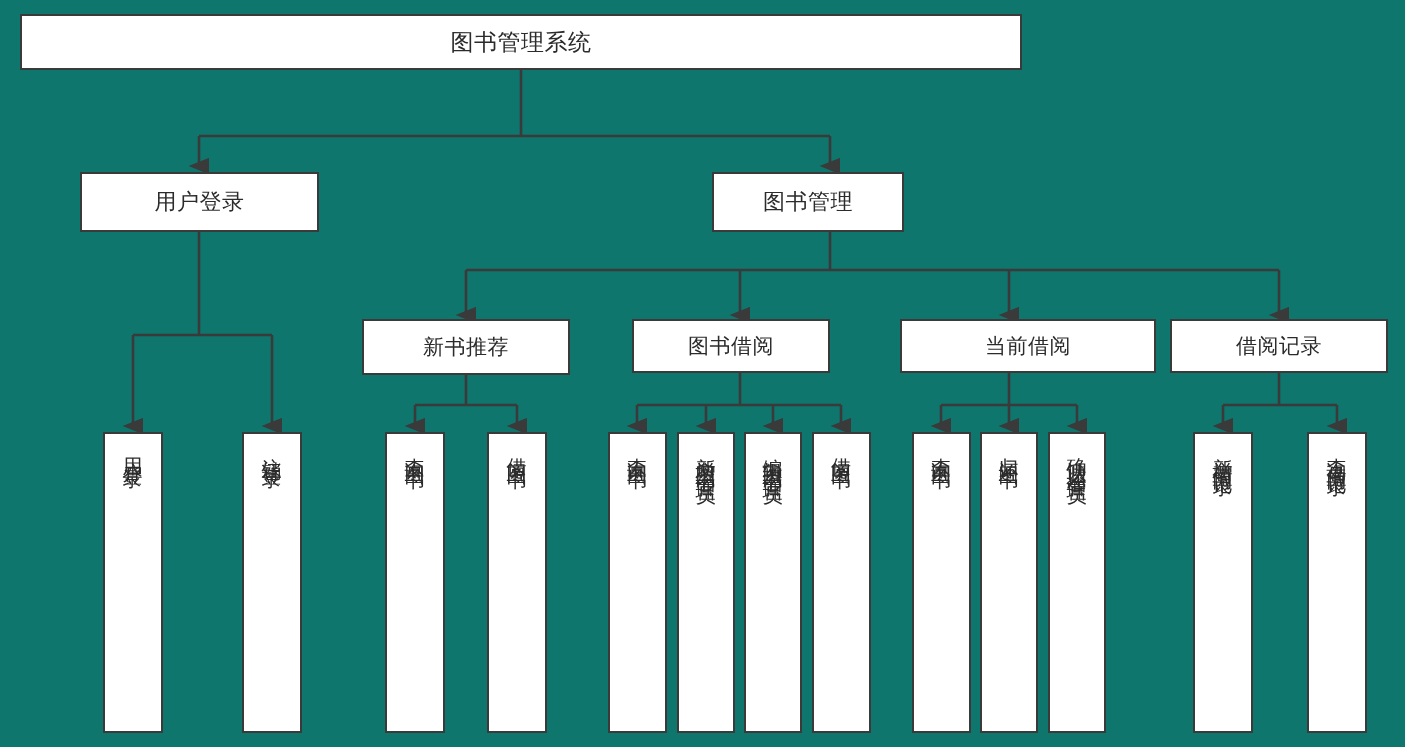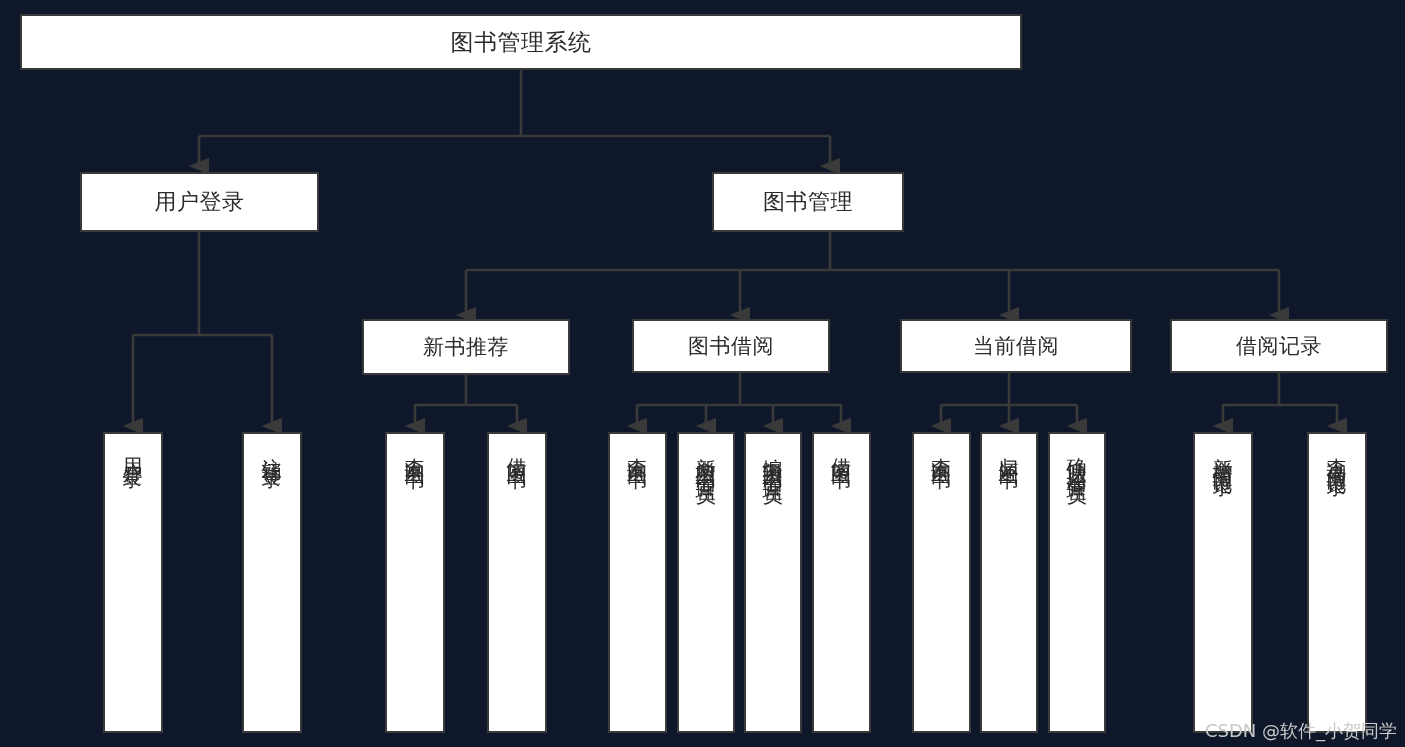--- a/index.html
+++ b/index.html
@@ -7,21 +7,21 @@
     padding: 0;
     background: #ffffff;
   }
   body {
     font-family: "DejaVu Sans", "Liberation Sans", sans-serif;
   }
   #canvas {
     position: relative;
     width: 1405px;
     height: 747px;
-    background: #0f172a;
+    background: #0f766e;
     overflow: hidden;
   }
   #edges {
     position: absolute;
     left: 0;
     top: 0;
     width: 1405px;
     height: 747px;
     pointer-events: none;
   }
@@ -139,21 +139,21 @@
   <div class="node level2" style="left:712px; top:172px; width:192px; height:60px;">
     <span class="node-label">图书管理</span>
   </div>
 
   <div class="node level3" style="left:362px; top:319px; width:208px; height:56px;">
     <span class="node-label">新书推荐</span>
   </div>
   <div class="node level3" style="left:632px; top:319px; width:198px; height:54px;">
     <span class="node-label">图书借阅</span>
   </div>
-  <div class="node level3" style="left:900px; top:319px; width:232px; height:54px;">
+  <div class="node level3" style="left:900px; top:319px; width:256px; height:54px;">
     <span class="node-label">当前借阅</span>
   </div>
   <div class="node level3" style="left:1170px; top:319px; width:218px; height:54px;">
     <span class="node-label">借阅记录</span>
   </div>
 
   <div class="node leaf" style="left:103px; top:432px; width:60px; height:301px;">
     <span class="node-label">用户登录</span>
   </div>
   <div class="node leaf" style="left:242px; top:432px; width:60px; height:301px;">
@@ -190,14 +190,13 @@
     <span class="node-label">确认归还（管理员）</span>
   </div>
 
   <div class="node leaf" style="left:1193px; top:432px; width:60px; height:301px;">
     <span class="node-label">新增借阅记录</span>
   </div>
   <div class="node leaf" style="left:1307px; top:432px; width:60px; height:301px;">
     <span class="node-label">查询借阅记录</span>
   </div>
 
-  <div id="watermark">CSDN @软件_小贺同学</div>
 </div>
 
 </body></html>

